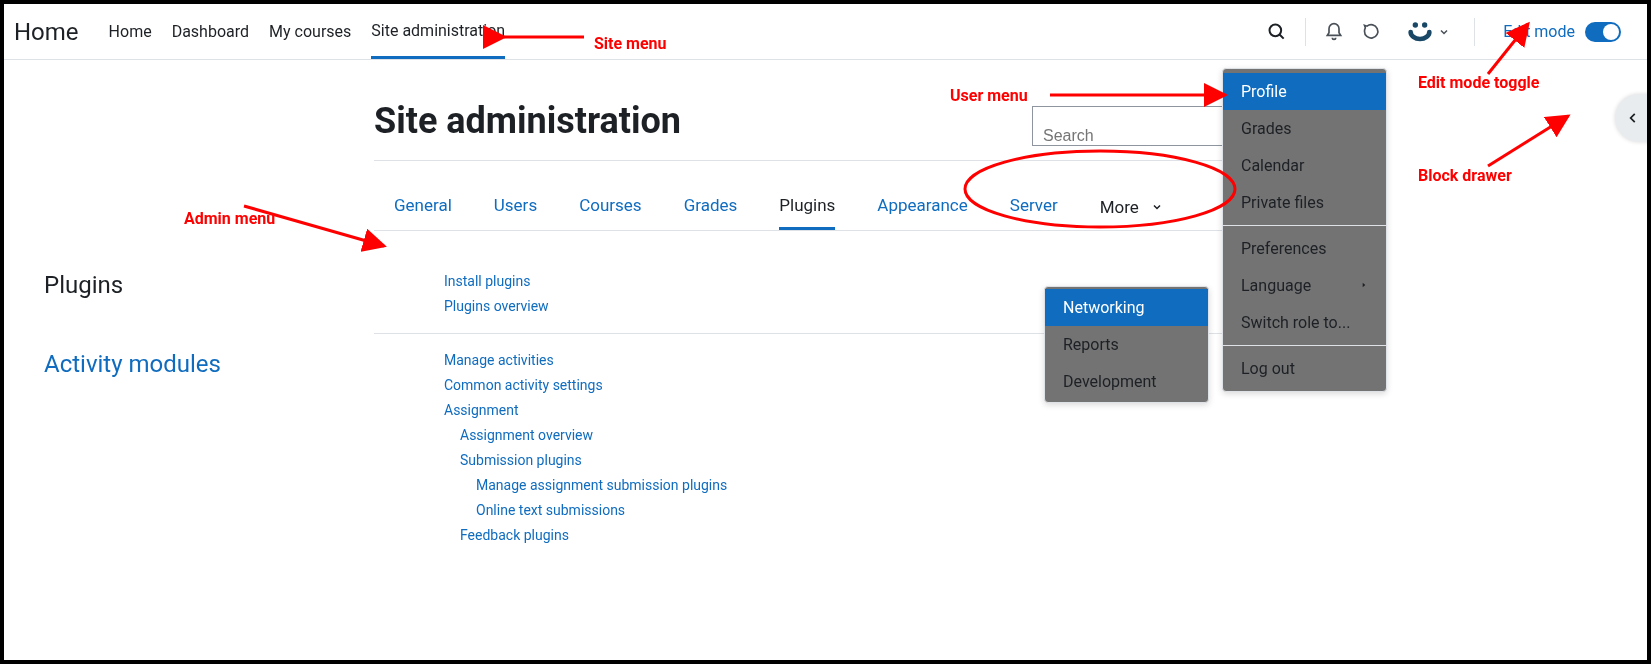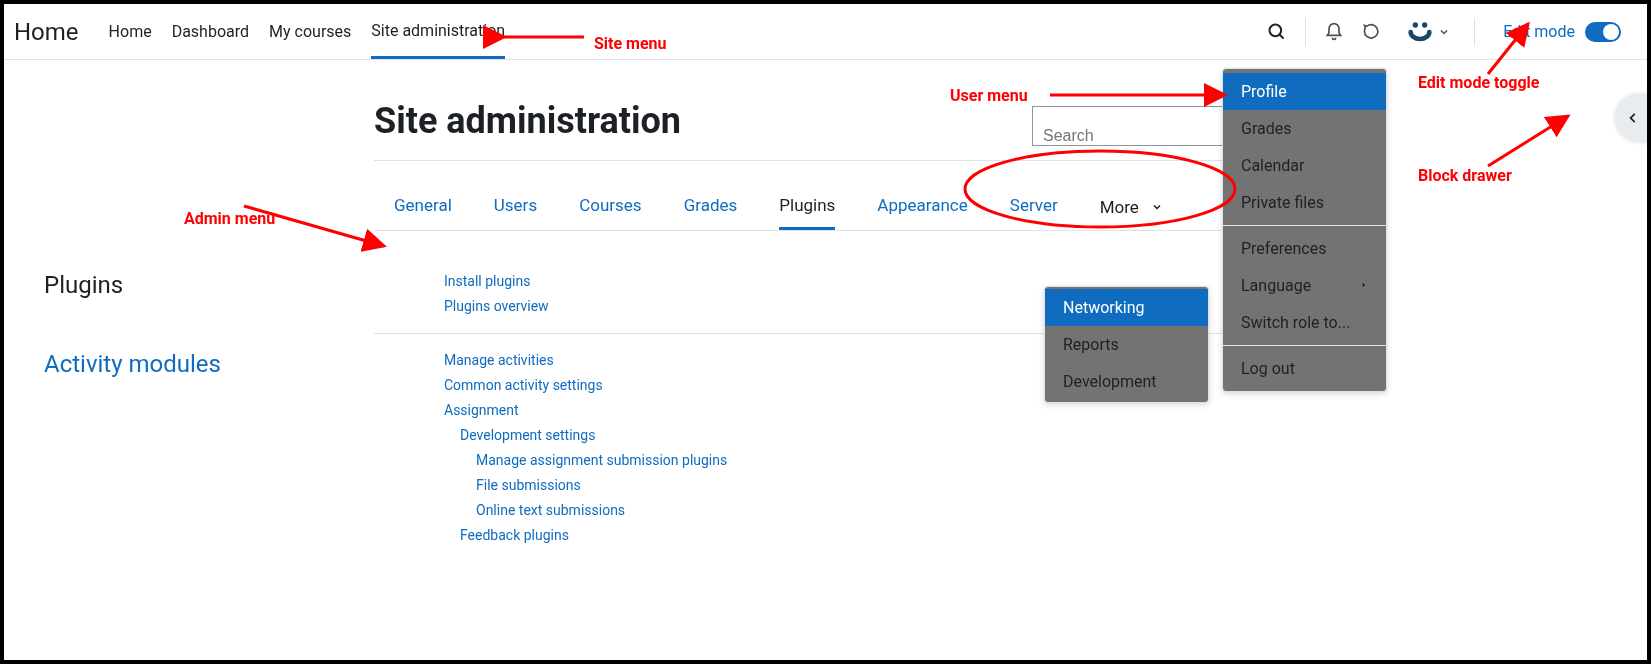--- a/index.html
+++ b/index.html
@@ -288,23 +288,23 @@
           <div class="section-link">Install plugins</div>
           <div class="section-link">Plugins overview</div>
         </div>
       </div>
       <div class="section-row">
         <div class="section-heading linkish">Activity modules</div>
         <div class="section-links">
           <div class="section-link">Manage activities</div>
           <div class="section-link">Common activity settings</div>
           <div class="section-link">Assignment</div>
-          <div class="section-link indent-1">Development settings</div>
+          <div class="section-link indent-1">Assignment overview</div>
+          <div class="section-link indent-1">Submission plugins</div>
           <div class="section-link indent-2">Manage assignment submission plugins</div>
-          <div class="section-link indent-2">File submissions</div>
           <div class="section-link indent-2">Online text submissions</div>
           <div class="section-link indent-1">Feedback plugins</div>
         </div>
       </div>
     </div>
 
 </div>
 
 <div class="dropdown user-menu-dd" id="user-menu-dd">
     <div class="dd-item active">Profile</div>

